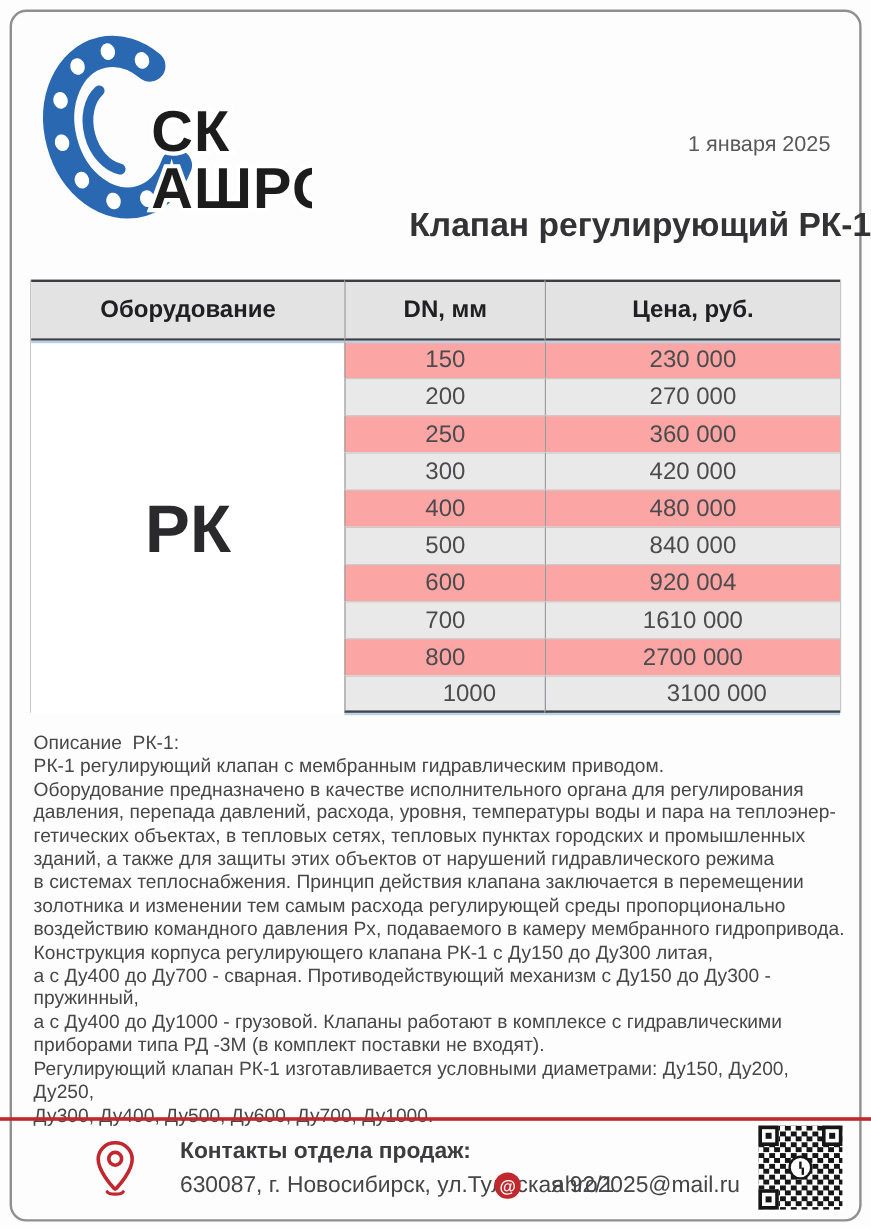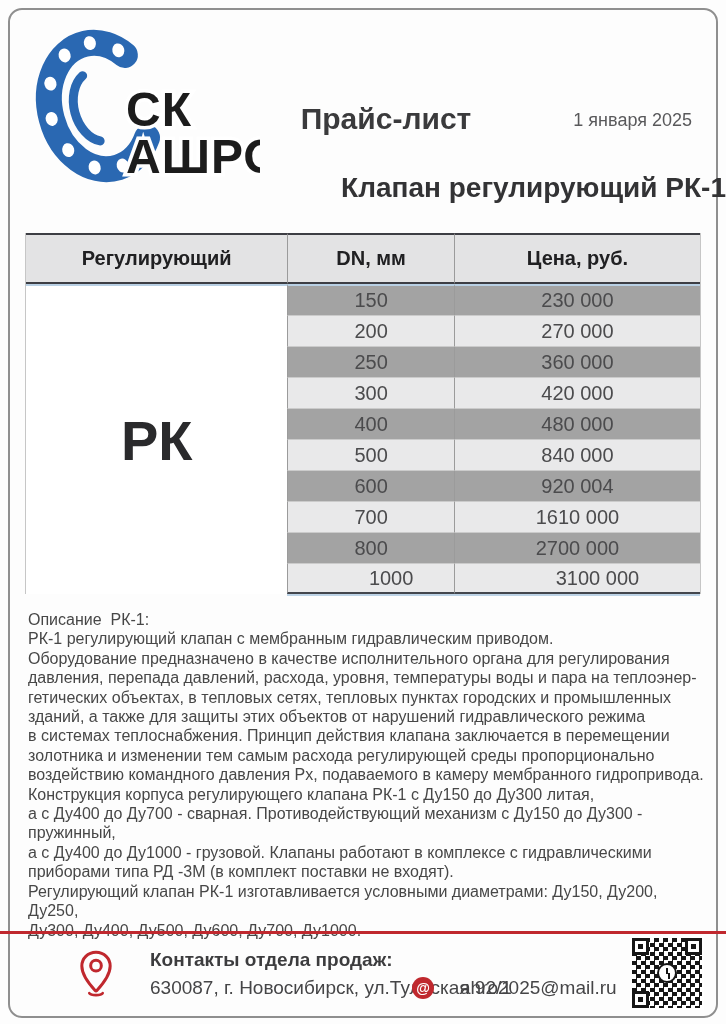--- a/index.html
+++ b/index.html
@@ -23,21 +23,21 @@
     text-align: right; font-size: 28px; font-weight: bold; color: #333335; }
 
   
   .tablewrap { position: absolute; left: 25px; top: 233px; }
   table { border-collapse: separate; border-spacing: 0; width: 676px;
     border-left: 1px solid #c6c6c6; border-right: 1px solid #c6c6c6; }
   th { background: #e3e3e4; border-top: 2px solid #3d3e44;
     border-bottom: 2px solid #3d3e44; height: 51px; font-size: 20px;
     font-weight: bold; color: #202022; text-align: center; }
   td { height: 31px; font-size: 20px; color: #4b4b4d; text-align: center;
-    background: #a3a3a3; }
+    background: #fca5a5; }
   .col-name { width: 262px; }
   .col-dn   { width: 167px; }
   .col-price{ width: 247px; }
   tbody td.cell-dn, tbody td.cell-price, th.col-dn, th.col-price {
     border-left: 1px solid #9b9b9b; }
   tbody tr:first-child td { border-top: 2px solid #b9d0e4; }
   tbody td { border-top: 1px solid #cbcbcb; }
   tbody tr:first-child td.name-cell { border-top: 2px solid #b9d0e4; }
   tbody tr:nth-child(even) td:not(.name-cell) { background: #e9e9ea; }
   tbody tr:last-child td { border-bottom: 2px solid #43464d;
@@ -105,29 +105,28 @@
           <ellipse cx="27.9" cy="53.6" rx="6" ry="7"></ellipse>
           <ellipse cx="48.9" cy="30" rx="6" ry="7"></ellipse>
           <ellipse cx="76.5" cy="24.6" rx="6" ry="7"></ellipse>
           <ellipse cx="102.1" cy="39" rx="6" ry="7"></ellipse>
         </g>
       </g>
       <text x="96" y="108" font-size="48">СК</text>
       <text x="96" y="155" font-size="48">АШРО</text>
     </svg>
   </div>
-  <div class="doc-title">Прайс-лист</div>
   <div class="doc-date">1 января 2025</div>
   <div class="product-title">Клапан регулирующий РК-1</div>
 
   <div class="tablewrap">
     <table>
       <thead>
         <tr>
-          <th class="col-name">Регулирующий</th>
+          <th class="col-name">Оборудование</th>
           <th class="col-dn">DN, мм</th>
           <th class="col-price">Цена, руб.</th>
         </tr>
       </thead>
       <tbody>
         <tr>
           <td class="name-cell" rowspan="10">РК</td>
           <td class="cell-dn">150</td>
           <td class="cell-price">230 000</td>
         </tr>

